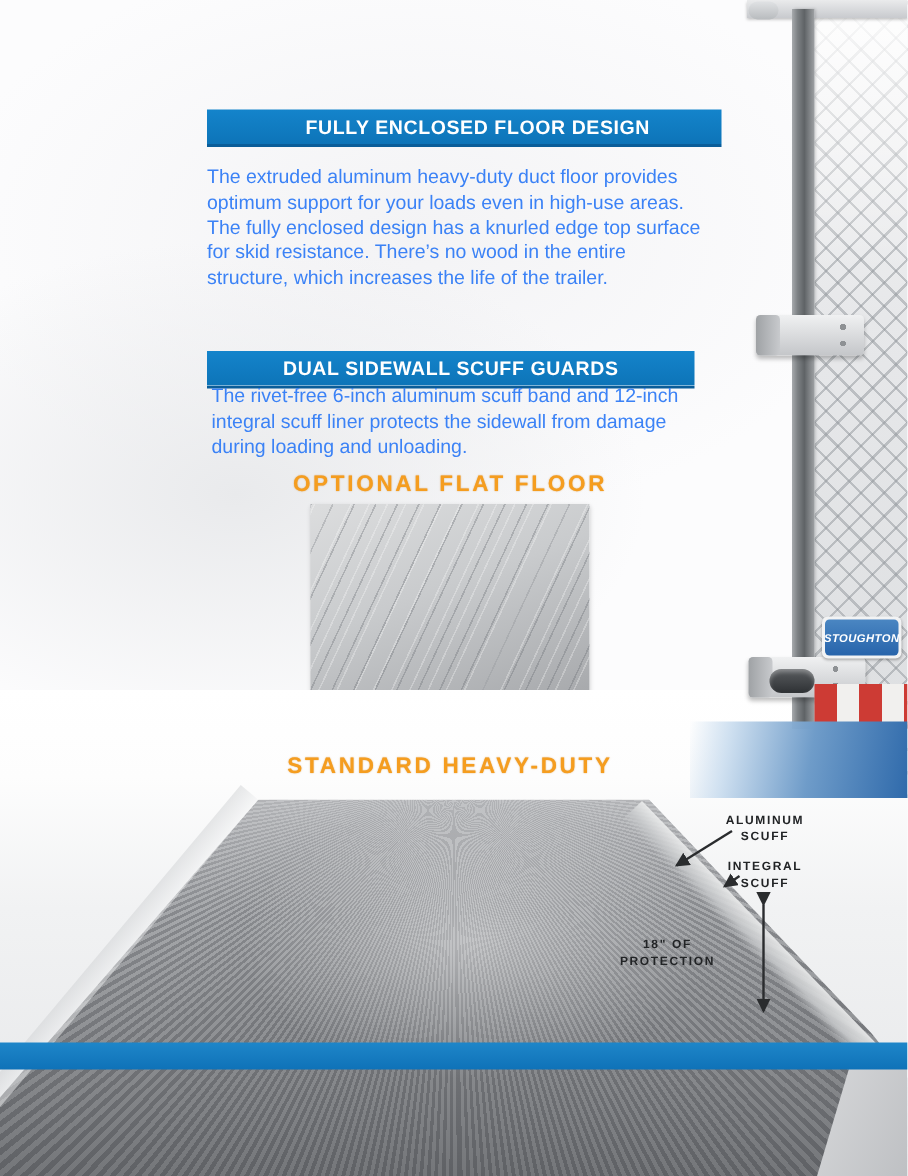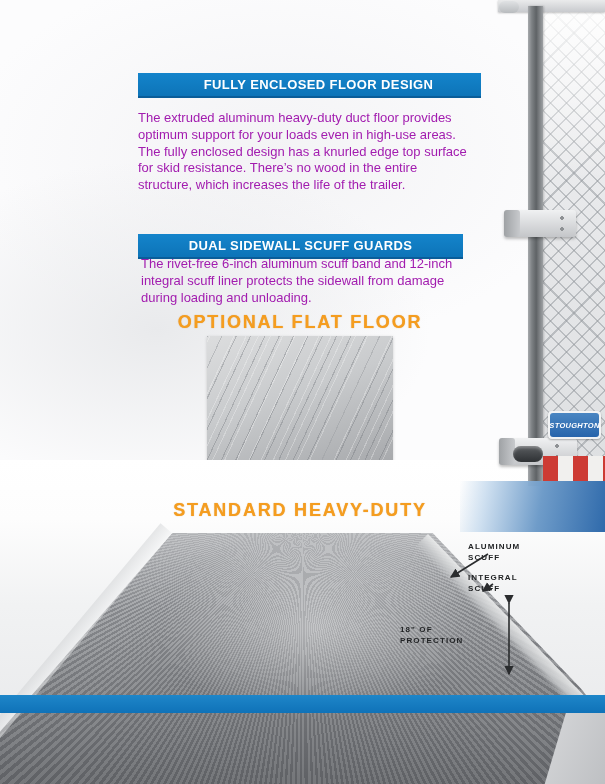--- a/index.html
+++ b/index.html
@@ -17,28 +17,28 @@
   .banner{
     left:138px;width:325px;height:23px;line-height:23px;text-align:center;
     color:#ffffff;font-size:13px;font-weight:bold;letter-spacing:.4px;
     background:linear-gradient(180deg,#1484cb 0%,#0d74b8 100%);
     box-shadow:0 2px 0 #0a5d99;
   }
   #banner1{top:73px;padding-left:18px;}
   #banner2{top:218px;margin-top:16px;}
 
   .para{
-    color:#a21caf;font-size:13px;line-height:16.8px;
+    color:#3b82f6;font-size:13px;line-height:16.8px;
   }
   #para1{left:138px;top:110px;width:336px;}
   #para2{left:141px;top:256px;width:330px;}
 
   
   .caption-orange{
-    color:#f59d1f;font-weight:bold;font-size:18px;letter-spacing:1.8px;
+    color:#f59d1f;font-weight:bold;font-size:15px;letter-spacing:1.8px;
     text-align:center;line-height:15px;
     text-shadow:0 0 1px rgba(201,122,16,.65);
   }
   #caption-flat{left:150px;top:315px;width:300px;z-index:3;}
 
   
   #flat-inset{
     left:207px;top:336px;width:186px;height:126px;
     background:
       repeating-linear-gradient(115deg, rgba(108,112,118,.35) 0 1px, rgba(0,0,0,0) 1px 13px),
@@ -146,21 +146,21 @@
     display:flex;align-items:center;justify-content:center;white-space:nowrap;
   }
   #blue-band{
     left:460px;top:481px;width:145px;height:51px;z-index:4;
     background:linear-gradient(100deg, rgba(236,243,250,0) 0%, rgba(199,219,238,.85) 18%, #6f9cc9 55%, #2f6aab 100%);
   }
 
   
   .ann{
     font-size:8px;font-weight:bold;letter-spacing:1.1px;line-height:10.5px;
-    color:#222426;text-align:left;z-index:6;
+    color:#222426;text-align:center;z-index:6;
   }
   #ann-aluminum{left:468px;top:542px;width:84px;}
   #ann-integral{left:468px;top:573px;width:84px;}
   #ann-protection{left:400px;top:625px;width:90px;}
   #arrows{left:420px;top:540px;width:120px;height:145px;z-index:6;pointer-events:none;}
 </style>
 </head>
 <body>
 
 <div id="banner1" class="abs banner">FULLY ENCLOSED FLOOR DESIGN</div>

